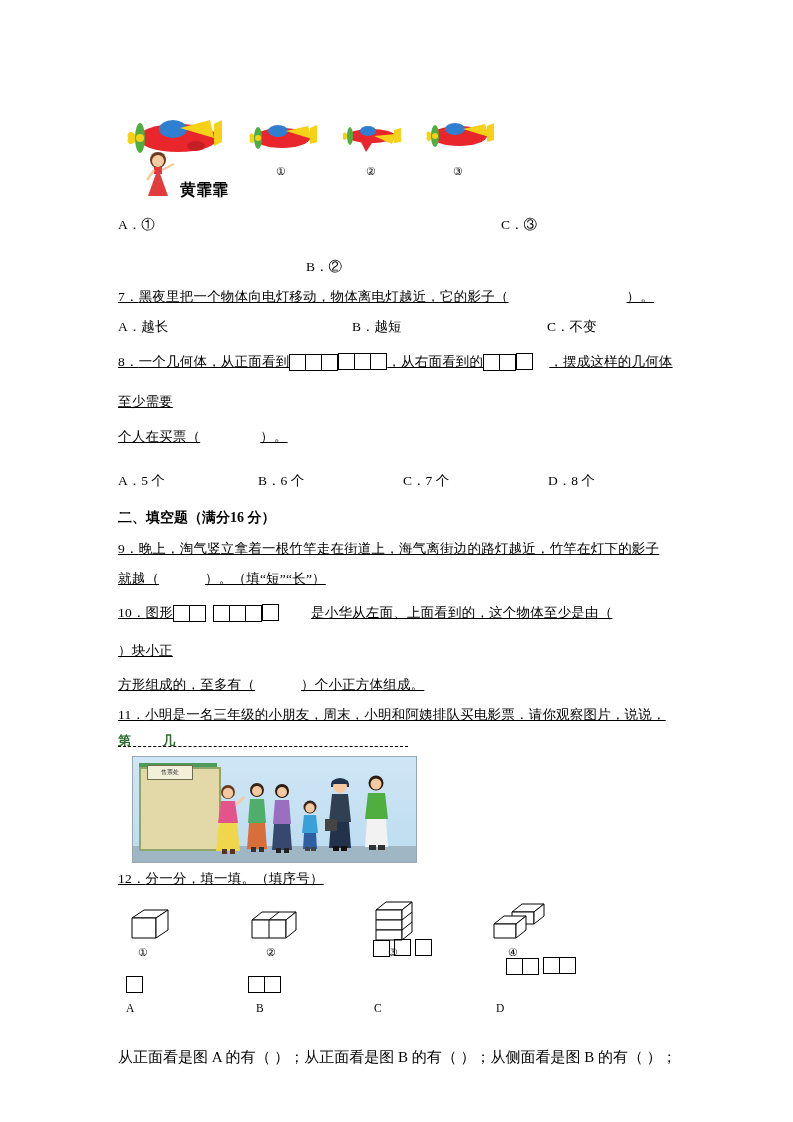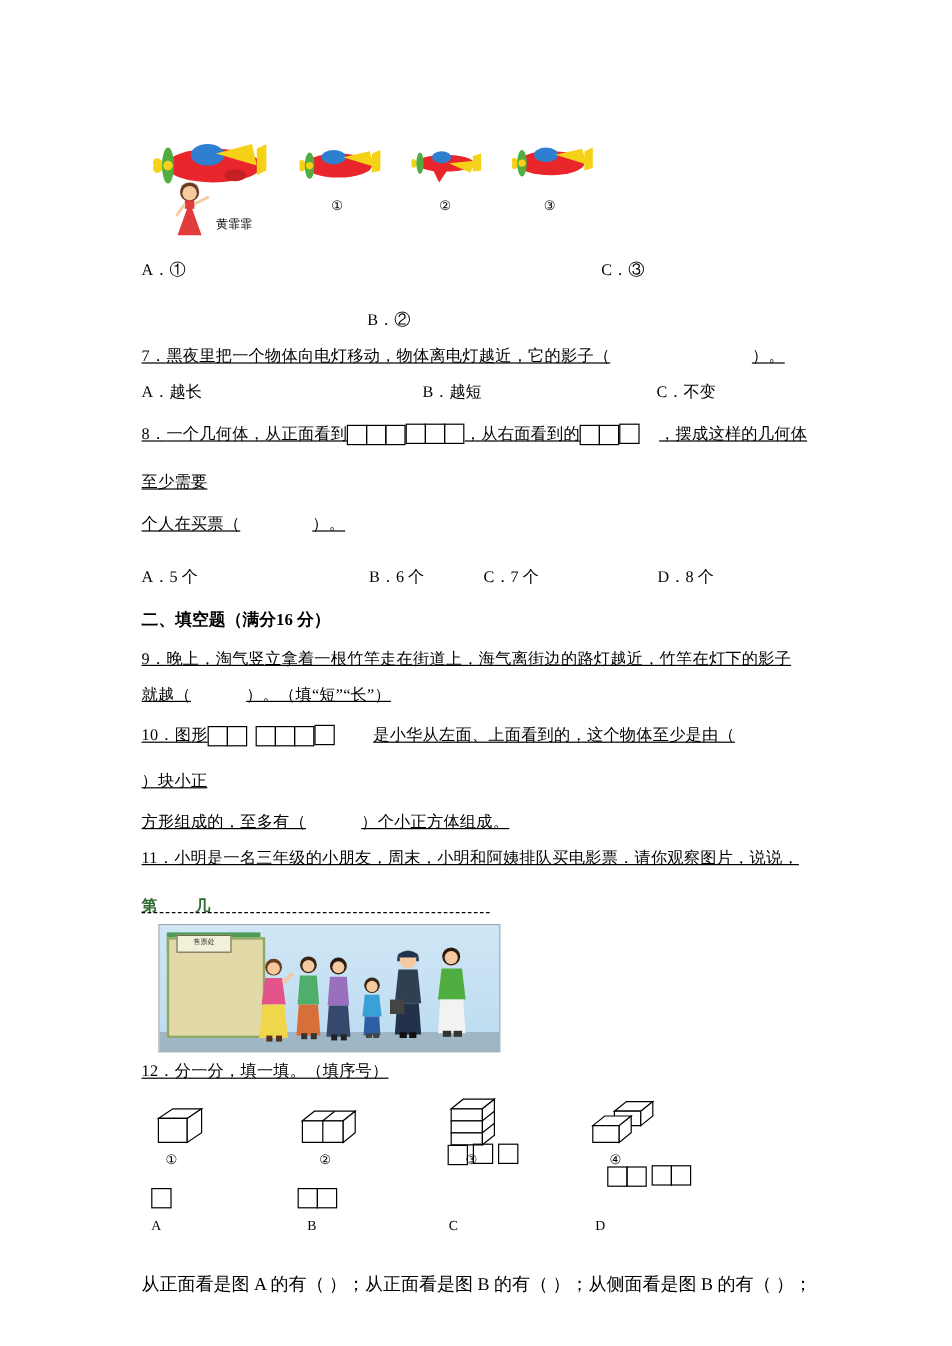--- a/index.html
+++ b/index.html
@@ -50,22 +50,22 @@
     position: absolute;
   }
   .plane-label {
     position: absolute;
     font-size: 11px;
     text-align: center;
     width: 30px;
   }
   .girl-label {
     position: absolute;
-    font-size: 10px;
-    font-weight: normal;
+    font-size: 16px;
+    font-weight: bold;
   }
   .cell {
     width: 17px; height: 17px;
     border: 1px solid #000;
     display: inline-block;
     box-sizing: border-box;
     margin: 0; padding: 0;
     vertical-align: top;
   }
   .cell.empty { border: none; }
@@ -86,21 +86,21 @@
     display: inline-block;
     border-bottom: 1px solid #000;
     min-width: 60px;
     height: 14px;
   }
 
   
   .queue-wrap {
     position: relative;
     height: 130px;
-    margin-top: 18px;
+    margin-top: 4px;
   }
   .queue-top-label {
     position: absolute;
     left: 0; top: -2px;
     font-size: 13px;
     font-weight: bold;
     color: #2f6b2f;
     letter-spacing: 14px;
   }
   .dashline {
@@ -233,21 +233,21 @@
     </div>
 
     <div class="q-line" style="line-height:40px;">
       <span>8．</span><span>一个几何体，从正面看到</span><span class="gridbox"><span class="r"><span class="cell"></span><span class="cell"></span><span class="cell"></span></span><span class="r"><span class="cell"></span><span class="cell"></span><span class="cell"></span></span></span><span>，从右面看到的</span><span class="gridbox"><span class="r"><span class="cell"></span><span class="cell"></span></span><span class="r"><span class="cell"></span><span class="cell empty"></span></span></span><span>，摆成这样的几何体至少需要</span>
     </div>
     <div class="q-line">
       <span>个人在买票（</span><span style="display:inline-block;width:60px;"></span><span>）。</span>
     </div>
     <div class="opts" style="margin-top:14px;">
       <span class="opt" style="width:140px;">A．5 个</span>
-      <span class="opt" style="width:145px;text-align:center;">B．6 个</span>
+      <span class="opt" style="width:145px;">B．6 个</span>
       <span class="opt" style="width:145px;">C．7 个</span>
       <span class="opt">D．8 个</span>
     </div>
 
     <div class="section-title">二、填空题（满分16 分）</div>
 
     <div class="q-line">
       <span>9．</span><span>晚上，淘气竖立拿着一根竹竿走在街道上，海气离街边的路灯越近，竹竿在灯下的影子</span>
     </div>
     <div class="q-line">

